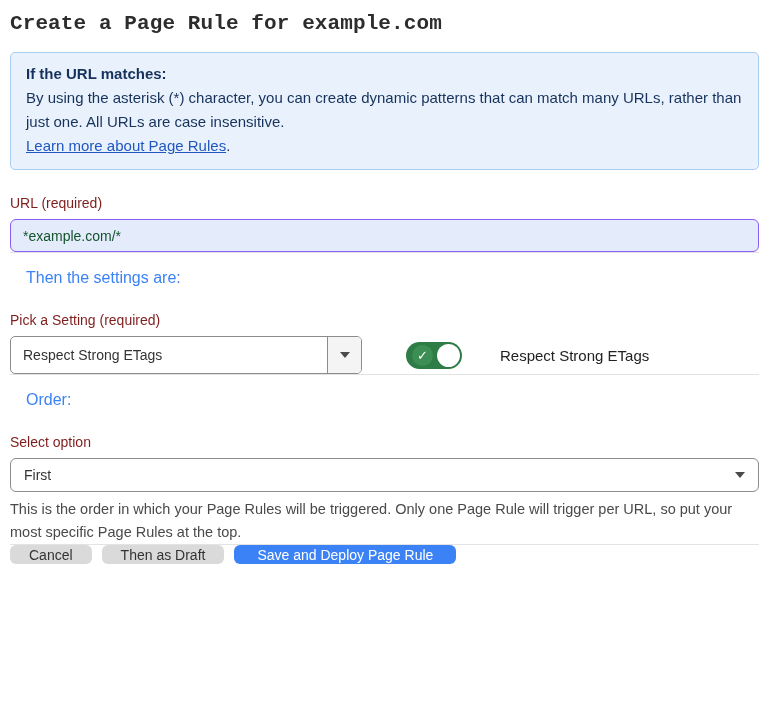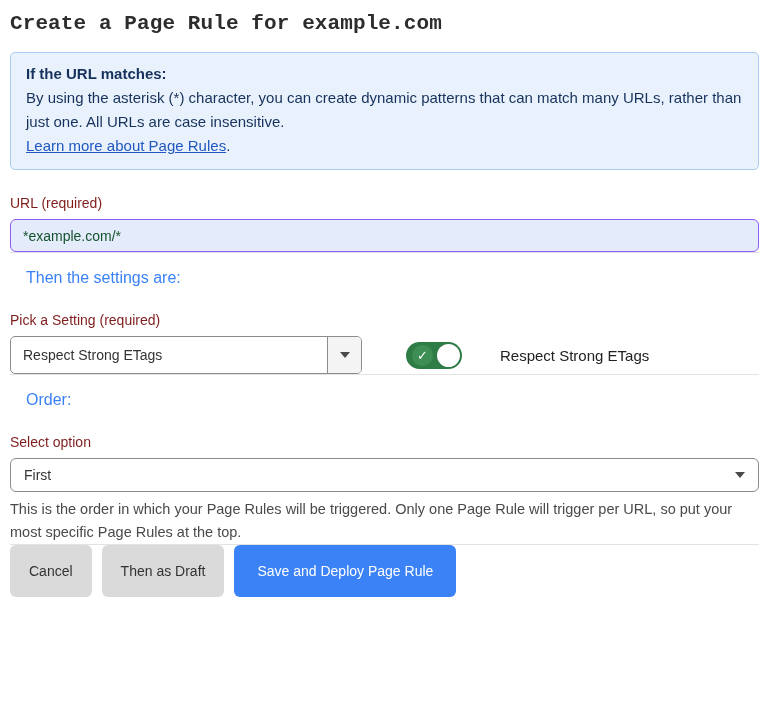--- a/index.html
+++ b/index.html
@@ -192,21 +192,21 @@
     font-size: 14.5px;
     line-height: 23px;
     color: #4a4a4a;
   }
 
   .footer-row {
     display: flex;
     align-items: center;
     gap: 10px;
   }
-  .footer-row .btn { height: 52px; }
+  .footer-row .btn { height: 19px; }
   .cancel-btn { padding: 0 19px; }
   .save-draft-btn { padding: 0 19px; }
   .btn-primary {
     background: #3b82f6;
     color: #ffffff;
     padding: 0 23px;
   }
 </style>
 </head>
 <body>

